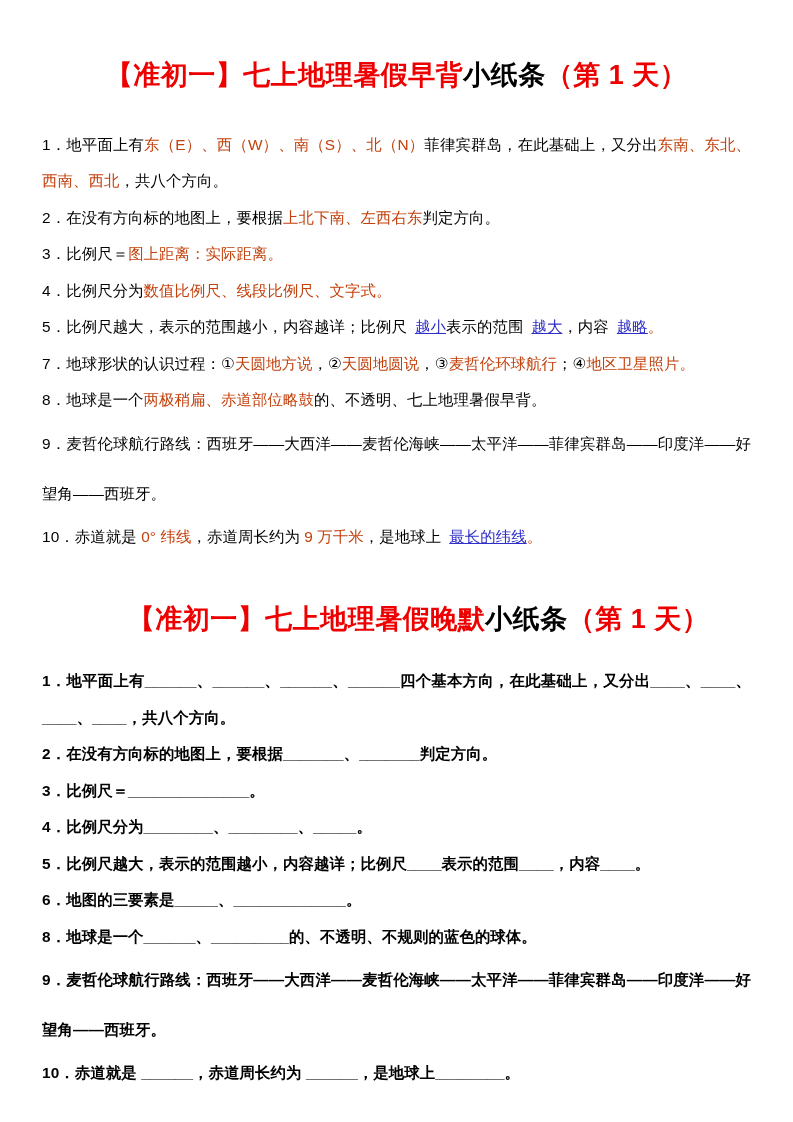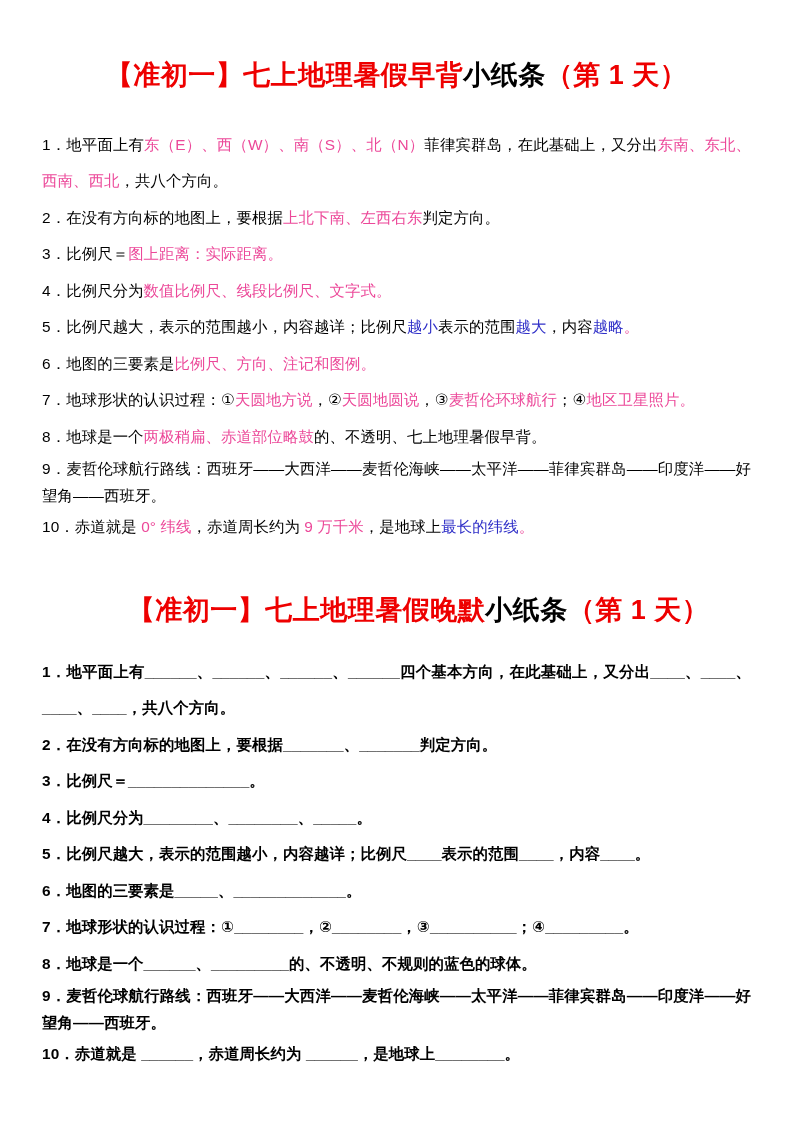--- a/index.html
+++ b/index.html
@@ -46,28 +46,30 @@
   p.line {
     margin: 0;
     padding: 0;
     font-size: 15.4px;
     line-height: 36.5px;
     color: #000000;
     text-align: justify;
     text-justify: inter-ideograph;
     letter-spacing: 0.1px;
   }
-  p.line.wrap2 { line-height: 27px; }
+  p.line.wrap2 { line-height: 50px; }
 
   .blue {
-    color: #ec4899;
+    color: #c2410c;
   }
   .blue-u {
     color: #3030c8;
+    text-decoration: underline;
     text-underline-offset: 1px;
+    margin-left: 8px;
   }
 </style>
 </head>
 <body>
 
 <div class="page">
 
   <h1 class="doc-title title-1">
     <span class="t-red">【准初一】七上地理暑假早背</span><span class="t-black">小纸条</span><span class="t-red">（第 1 天）</span>
   </h1>
@@ -87,23 +89,20 @@
     </p>
 
     <p class="line">
       <span>4．</span><span>比例尺分为</span><span class="blue">数值比例尺、线段比例尺、文字式</span><span class="blue">。</span>
     </p>
 
     <p class="line">
       <span>5．</span><span>比例尺越大，表示的范围越小，内容越详；比例尺</span><span class="blue-u">越小</span><span>表示的范围</span><span class="blue-u">越大</span><span>，内容</span><span class="blue-u">越略</span><span class="blue">。</span>
     </p>
 
-    <p class="line">
-      <span>6．</span><span>地图的三要素是</span><span class="blue">比例尺、方向、注记和图例</span><span class="blue">。</span>
-    </p>
 
     <p class="line">
       <span>7．</span><span>地球形状的认识过程：①</span><span class="blue">天圆地方说</span><span>，②</span><span class="blue">天圆地圆说</span><span>，③</span><span class="blue">麦哲伦环球航行</span><span>；④</span><span class="blue">地区卫星照片。</span>
     </p>
 
     <p class="line">
       <span>8．</span><span>地球是一个</span><span class="blue">两极稍扁、赤道部位略鼓</span><span>的、不透明、七上地理暑假早背。</span>
     </p>
 
     <p class="line wrap2">
@@ -139,23 +138,20 @@
     </p>
 
     <p class="line">
       <span>5．</span><span>比例尺越大，表示的范围越小，内容越详；比例尺____表示的范围____，内容____。</span>
     </p>
 
     <p class="line">
       <span>6．</span><span>地图的三要素是_____、_____________。</span>
     </p>
 
-    <p class="line">
-      <span>7．</span><span>地球形状的认识过程：①________，②________，③__________；④_________。</span>
-    </p>
 
     <p class="line">
       <span>8．</span><span>地球是一个______、_________的、不透明、不规则的蓝色的球体。</span>
     </p>
 
     <p class="line wrap2">
       <span>9．</span><span>麦哲伦球航行路线：西班牙——大西洋——麦哲伦海峡——太平洋——菲律宾群岛——印度洋——好望角——西班牙。</span>
     </p>
 
     <p class="line">

